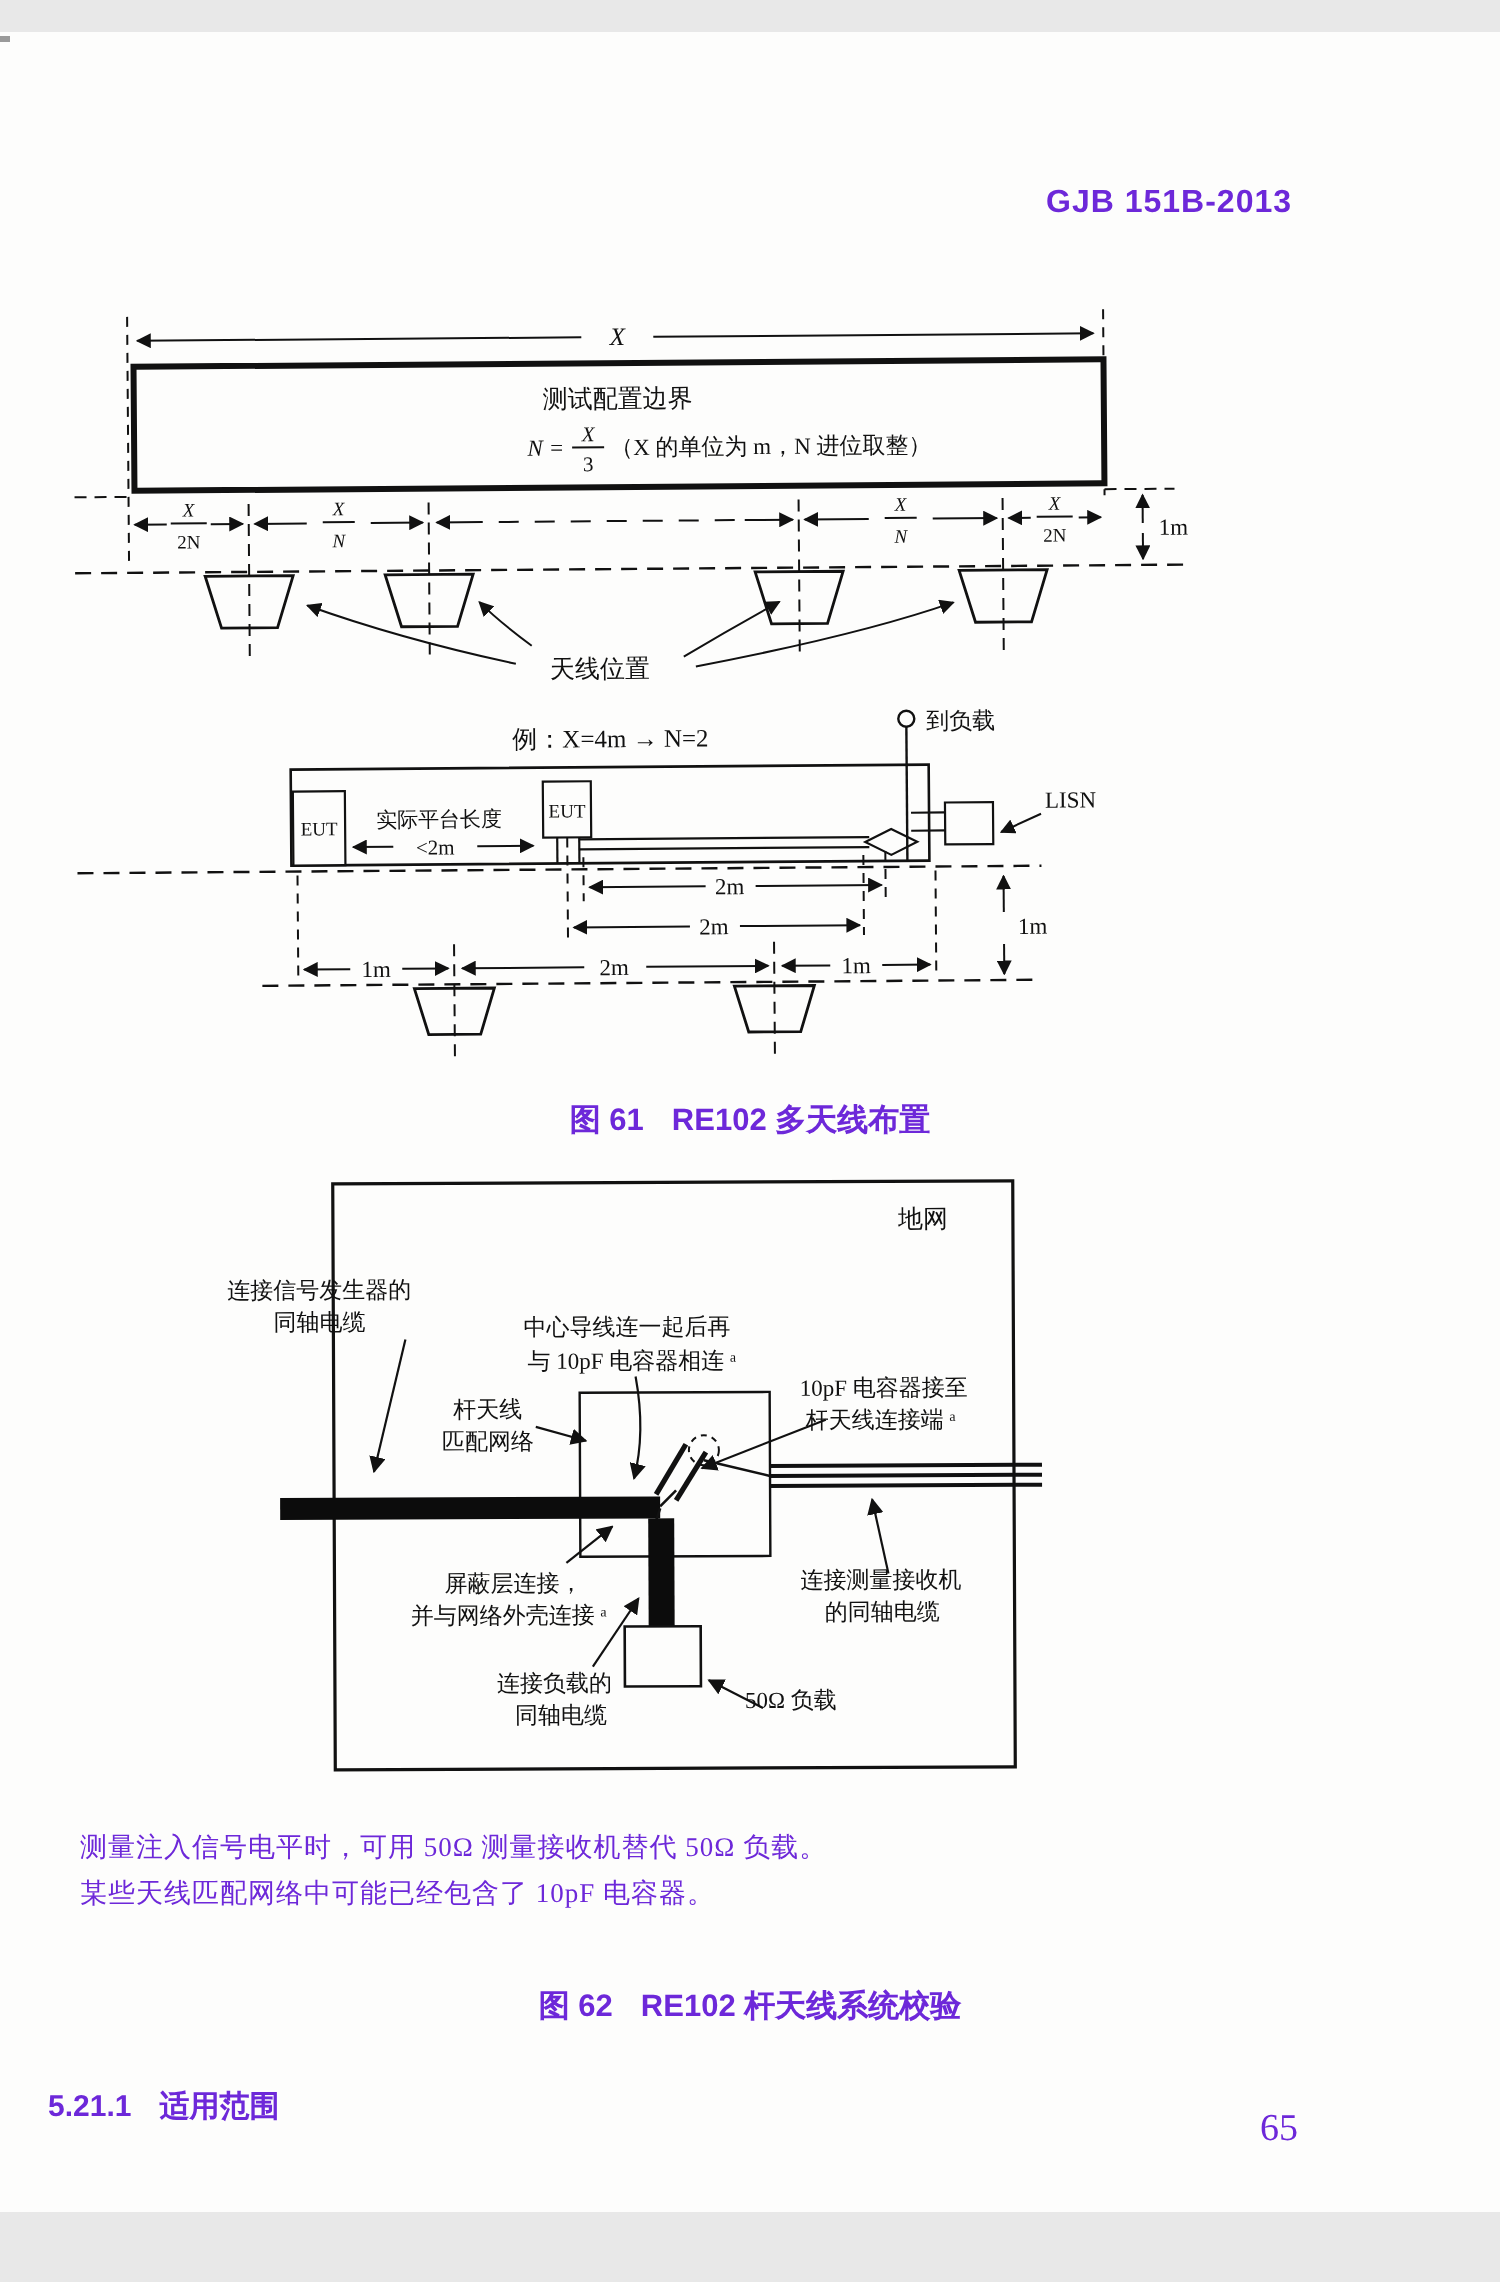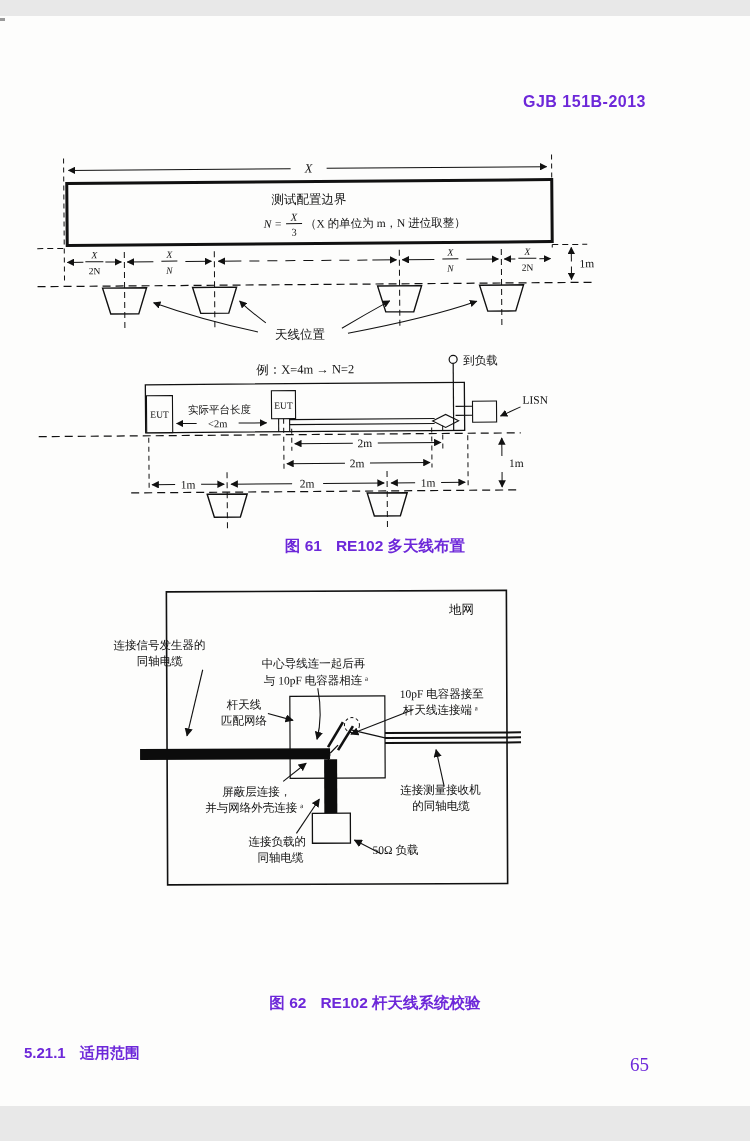--- a/index.html
+++ b/index.html
@@ -22,21 +22,21 @@
   .t11{font-size:11.5px;}
   .t12{font-size:12.5px;}
   .t10{font-size:10.5px;}
   .t9{font-size:9.5px;}
   .it{font-style:italic;font-family:"Liberation Serif","DejaVu Serif",serif;}
   .caption{
     width:750px;text-align:center;
     font-family:"Liberation Sans","DejaVu Sans",sans-serif;
     font-weight:bold;font-size:15.5px;
   }
-  .caption61{top:520px;text-align:center;}
+  .caption61{top:534px;text-align:center;}
   .caption62{top:977px;}
   .cap-gap{margin-left:14px;}
   .note{
     left:40px;font-size:13.5px;letter-spacing:.5px;white-space:nowrap;
   }
   .note-marker{font-size:10px;vertical-align:super;}
   .note-indent{margin-left:18px;}
   .section{
     left:24px;font-family:"Liberation Sans","DejaVu Sans",sans-serif;
     font-weight:bold;font-size:15px;white-space:nowrap;
@@ -307,20 +307,22 @@
 
     <text class="t11" x="400" y="778" text-anchor="start">连接测量接收机</text>
     <text class="t11" x="412" y="794" text-anchor="start">的同轴电缆</text>
 
     <text class="t11" x="248" y="829" text-anchor="start">连接负载的</text>
     <text class="t11" x="257" y="845" text-anchor="start">同轴电缆</text>
 
     <text class="t11" x="372" y="838" text-anchor="start">50Ω 负载</text>
   </svg>
 
+  <div class="abs note" style="top:899px;">测量注入信号电平时，可用 50Ω 测量接收机替代 50Ω 负载。</div>
+  <div class="abs note" style="top:922px;">某些天线匹配网络中可能已经包含了 10pF 电容器。</div>
 
   <div class="abs caption caption62">
     <span>图 62</span><span class="cap-gap">RE102 杆天线系统校验</span>
   </div>
 
   <div class="abs section" style="top:1028px;">
     <span>5.21.1</span><span class="sec-gap">适用范围</span>
   </div>
 
   <div class="abs page-number">65</div>

